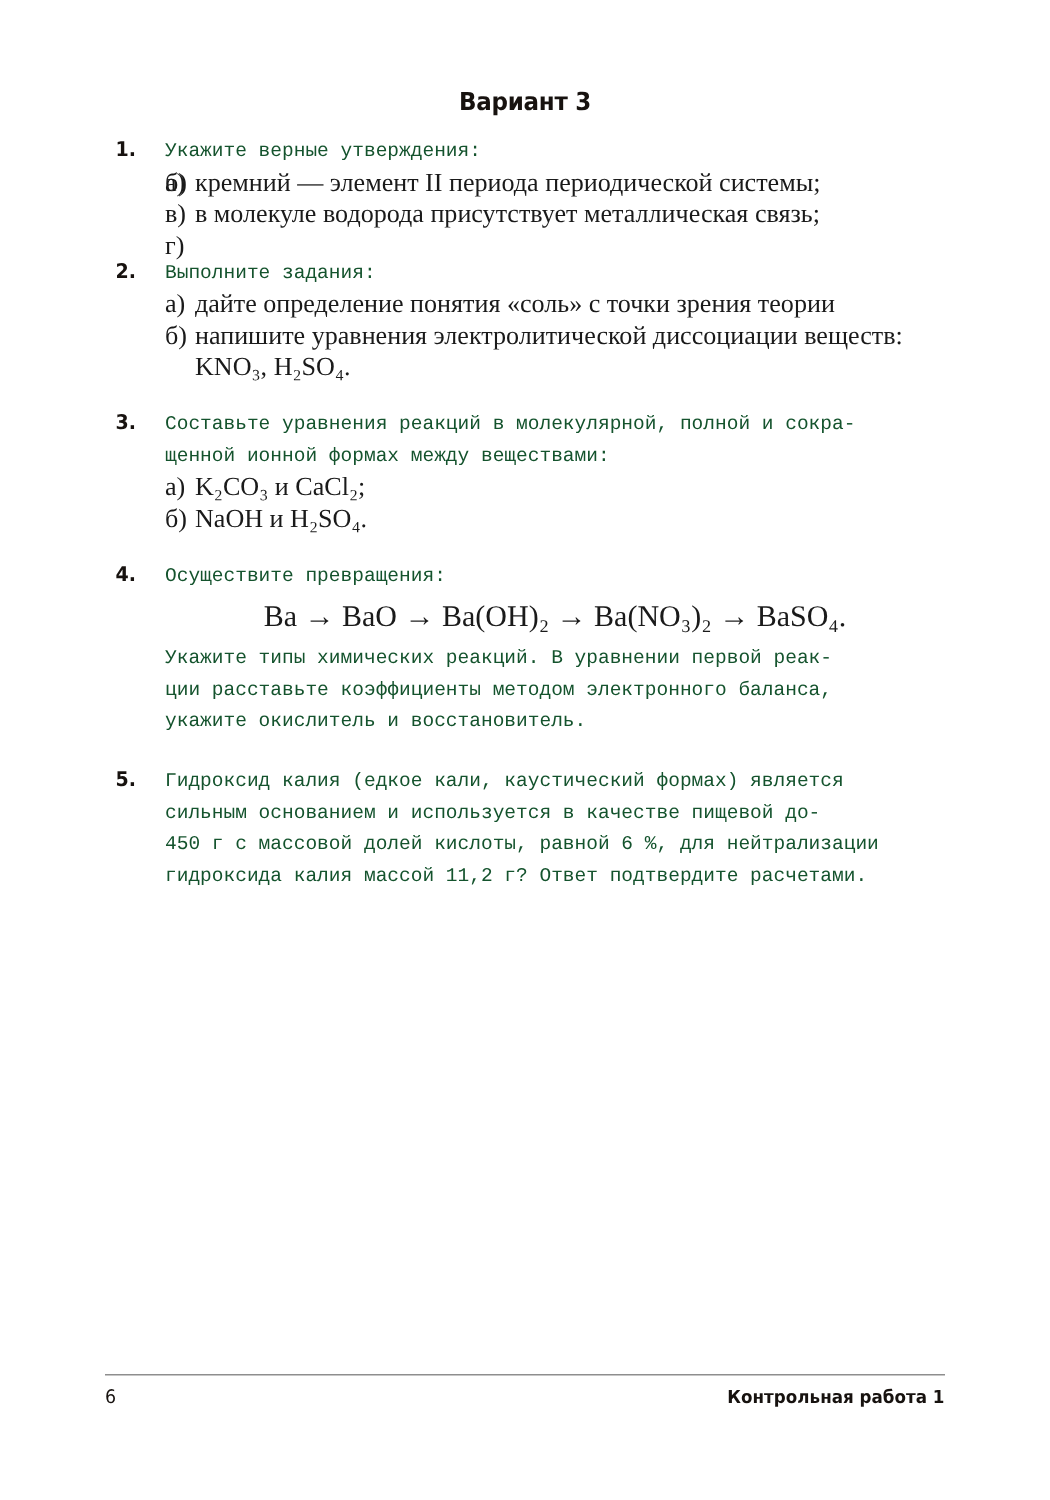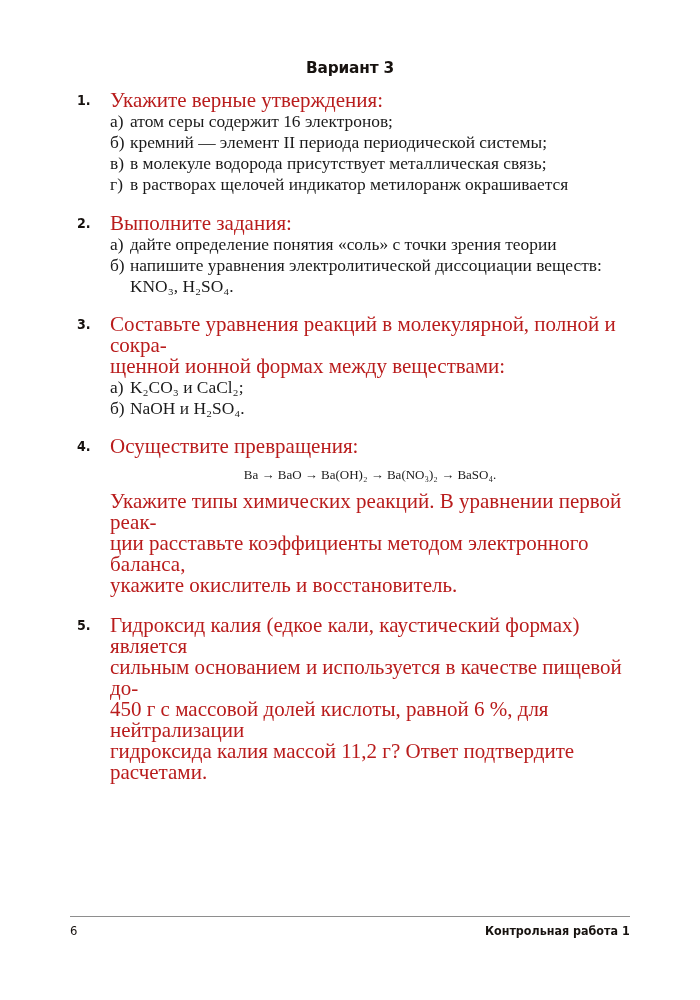--- a/index.html
+++ b/index.html
@@ -55,42 +55,43 @@
     top: 0;
     font-family: "DejaVu Sans", "Liberation Sans", sans-serif;
     font-weight: bold;
     font-size: 13.5px;
     line-height: 21px;
     color: #17120f;
     transform: scaleX(0.94);
     transform-origin: left center;
   }
   .line {
-    font-size: 21px;
-    line-height: 21px;
-    color: #b91c1c;
+    font-size: 13px;
+    line-height: 21px;
+    color: #14532d;
     white-space: pre-wrap;
+    font-family: Liberation Mono, monospace;
   }
   .sub {
     position: relative;
     padding-left: 20px;
     font-size: 17.4px;
     line-height: 21px;
   }
   .sub-marker {
     position: absolute;
     left: 0;
     top: 0;
   }
   .cont {
     padding-left: 20px;
   }
   .center-eq {
     text-align: center;
-    font-size: 13px;
+    font-size: 20px;
     line-height: 21px;
     padding: 7px 0 6px 0;
   }
 
   
   .task.t1 { margin-bottom: 18px; }
   .task.t2 { margin-bottom: 17px; }
   .task.t3 { margin-bottom: 17px; }
   .task.t4 { margin-bottom: 19px; }
   .task.t5 { margin-bottom: 0; }
@@ -134,33 +135,31 @@
 
   <div class="variant-title">Вариант 3</div>
 
   <div class="tasks">
 
     <div class="task t1">
       <div class="task-num">1.</div>
       <div class="line">Укажите верные утверждения:</div>
       <div class="sub">
         <span class="sub-marker">а)</span>
-        <span>атом серы содержит 16 электронов;</span>
       </div>
       <div class="sub">
         <span class="sub-marker">б)</span>
         <span>кремний — элемент II периода периодической системы;</span>
       </div>
       <div class="sub">
         <span class="sub-marker">в)</span>
         <span>в молекуле водорода присутствует металлическая связь;</span>
       </div>
       <div class="sub">
         <span class="sub-marker">г)</span>
-        <span>в растворах щелочей индикатор метилоранж окрашивается</span>
       </div>
     </div>
 
     <div class="task t2">
       <div class="task-num">2.</div>
       <div class="line">Выполните задания:</div>
       <div class="sub">
         <span class="sub-marker">а)</span>
         <span>дайте определение понятия «соль» с точки зрения теории</span>
       </div>

